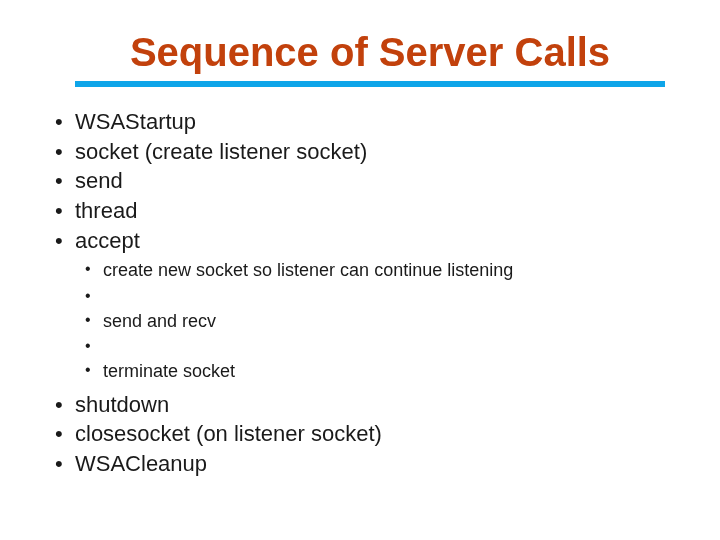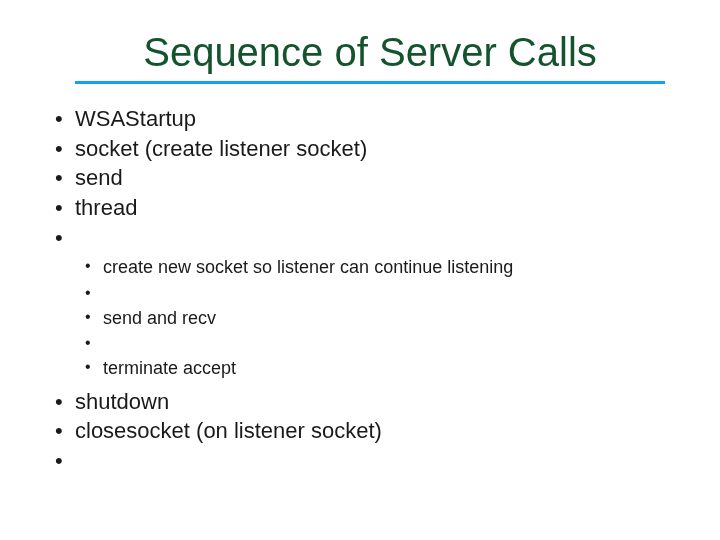--- a/index.html
+++ b/index.html
@@ -11,25 +11,25 @@
       width: 720px;
       height: 540px;
       background: #ffffff;
       font-family: Arial, Helvetica, sans-serif;
       color: #1a1a3a;
       padding: 30px 45px 20px 45px;
       overflow: hidden;
     }
     .title {
       font-size: 40px;
-      font-weight: 400;
-      color: #14532d;
+      font-weight: 700;
+      color: #c2410c;
       text-align: center;
       padding-bottom: 6px;
-      border-bottom: 3px solid #0ea5e9;
+      border-bottom: 6px solid #0ea5e9;
       margin-bottom: 20px;
       margin-left: 30px;
       margin-right: 10px;
     }
     .bullet-list {
       list-style: none;
       padding-left: 10px;
     }
     .bullet-item {
       font-size: 22px;
@@ -85,49 +85,51 @@
   <li class="bullet-item">
     <span class="dot">•</span>
     <span>send</span>
   </li>
   <li class="bullet-item">
     <span class="dot">•</span>
     <span>thread</span>
   </li>
   <li class="bullet-item">
     <span class="dot">•</span>
+    <span>accept</span>
   </li>
 </ul>
 
 <ul class="sub-list">
   <li class="sub-item">
     <span class="dot">•</span>
     <span>create new socket so listener can continue listening</span>
   </li>
   <li class="sub-item">
     <span class="dot">•</span>
   </li>
   <li class="sub-item">
     <span class="dot">•</span>
     <span>send and recv</span>
   </li>
   <li class="sub-item">
     <span class="dot">•</span>
   </li>
   <li class="sub-item">
     <span class="dot">•</span>
-    <span>terminate accept</span>
+    <span>terminate socket</span>
   </li>
 </ul>
 
 <ul class="bullet-list">
   <li class="bullet-item">
     <span class="dot">•</span>
     <span>shutdown</span>
   </li>
   <li class="bullet-item">
     <span class="dot">•</span>
     <span>closesocket (on listener socket)</span>
   </li>
   <li class="bullet-item">
     <span class="dot">•</span>
+    <span>WSACleanup</span>
   </li>
 </ul>
 
 </body></html>

